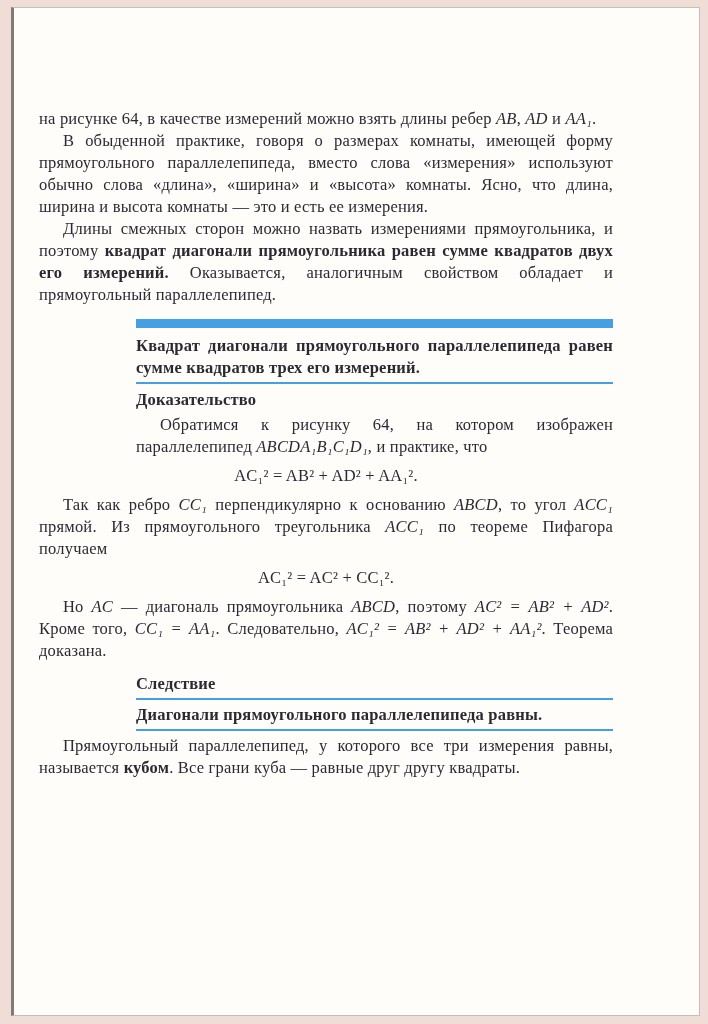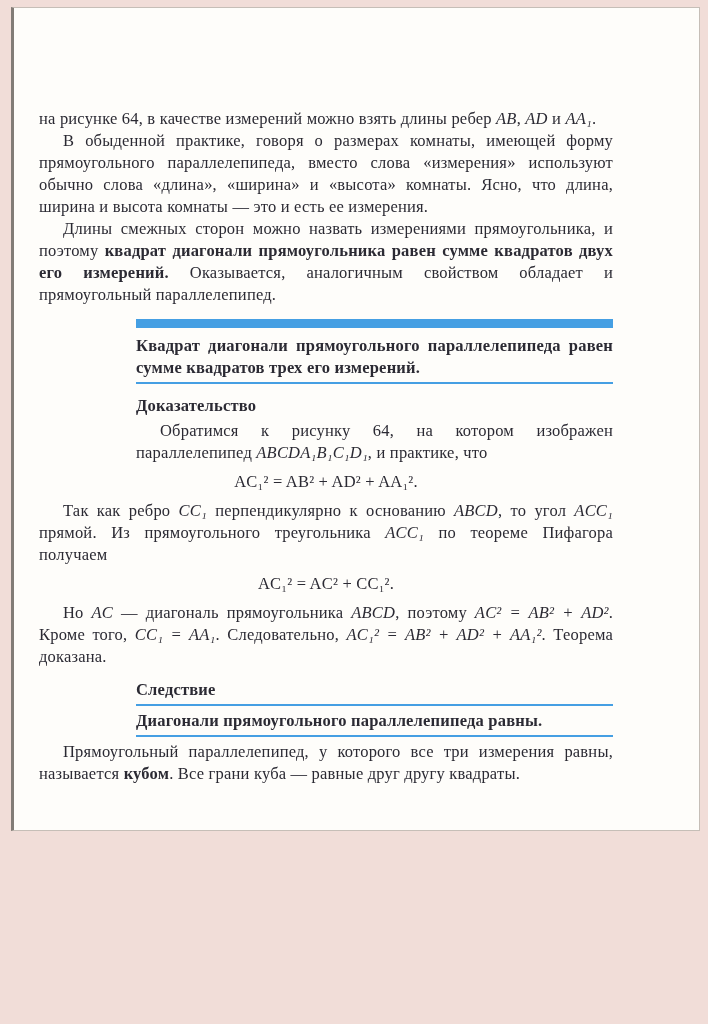--- a/index.html
+++ b/index.html
@@ -12,21 +12,21 @@
     position: relative;
     background: #f1ddd8;
     font-family: "Liberation Serif", "DejaVu Serif", serif;
     overflow: hidden;
   }
   .page {
     position: absolute;
     left: 11px;
     top: 7px;
     width: 689px;
-    height: 824px;
+    height: 1009px;
     box-sizing: border-box;
     background: #fefdfa;
     border: 1px solid #c6beb7;
     border-left: 3px solid #827c76;
   }
   .column {
     position: absolute;
     left: 25px;
     top: 100px;
     width: 574px;
@@ -46,21 +46,21 @@
   .i { font-style: italic; }
   .block {
     margin-left: 97px;
   }
   .block-heading {
     font-weight: bold;
     margin: 0 0 3px 0;
     text-align: left;
   }
   .theorem-block { margin-top: 13px; }
-  .proof-block   { margin-top: 11px; }
+  .proof-block   { margin-top: 5px; }
   .corollary-block { margin-top: 11px; }
   .thick-rule {
     height: 9px;
     background: var(--accent, #459fe3);
     margin: 2px 0 7px 0;
   }
   .thin-rule {
     height: 2px;
     background: var(--accent, #459fe3);
     margin: 3px 0 4px 0;

